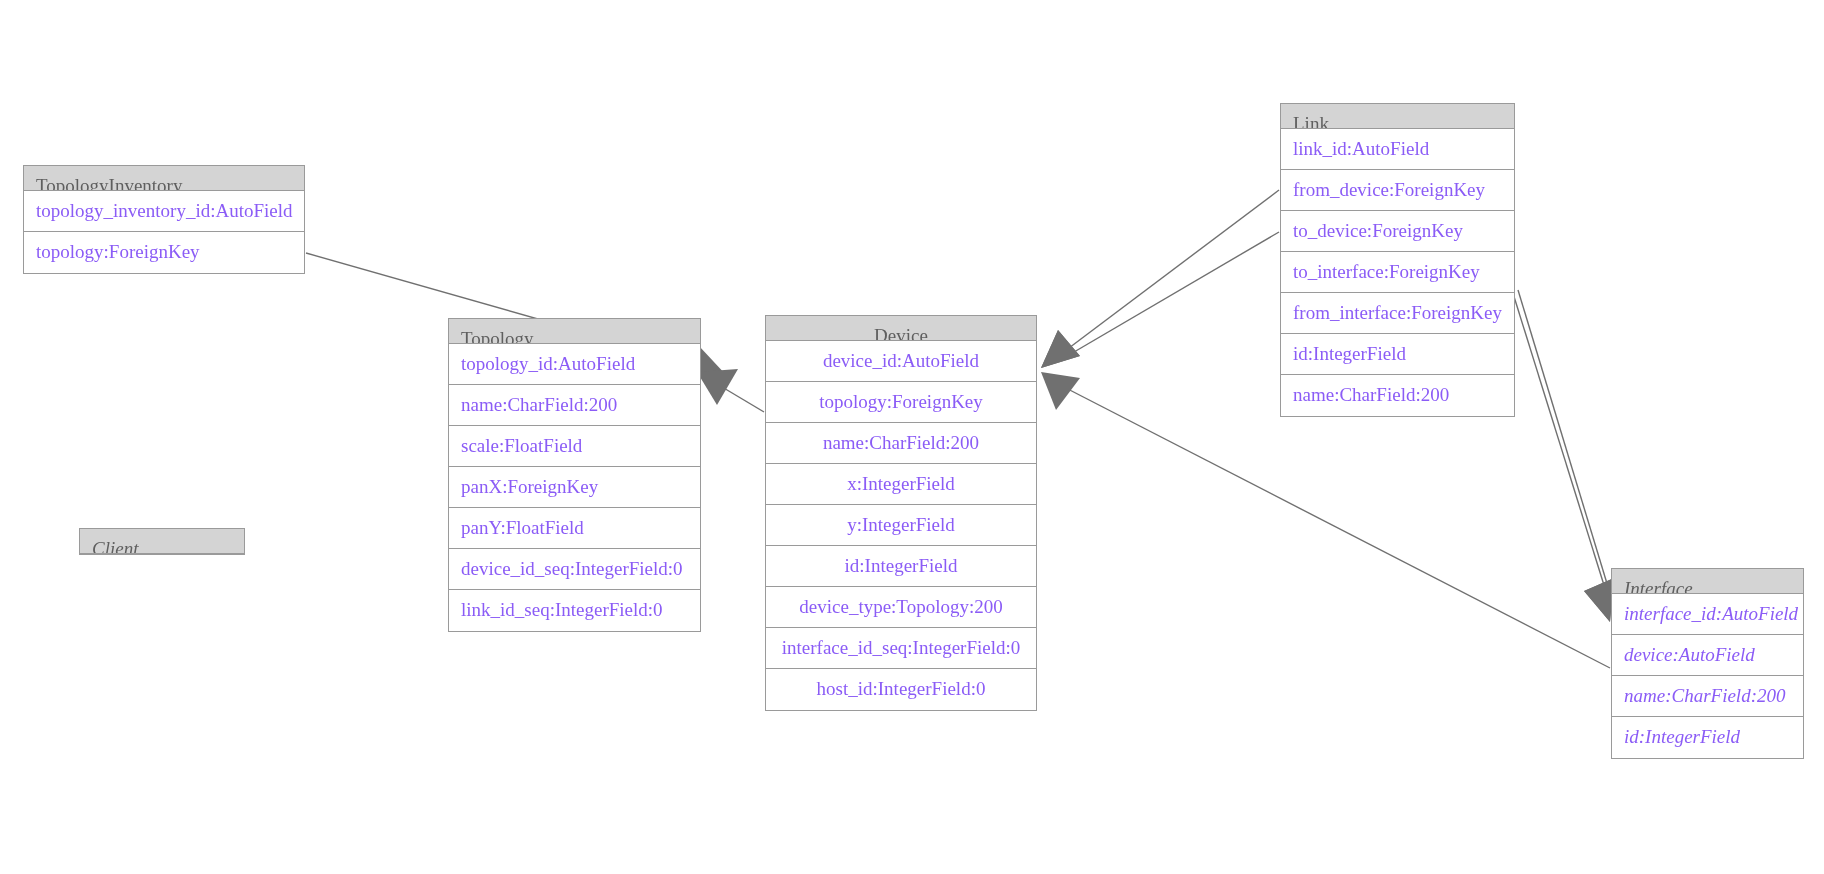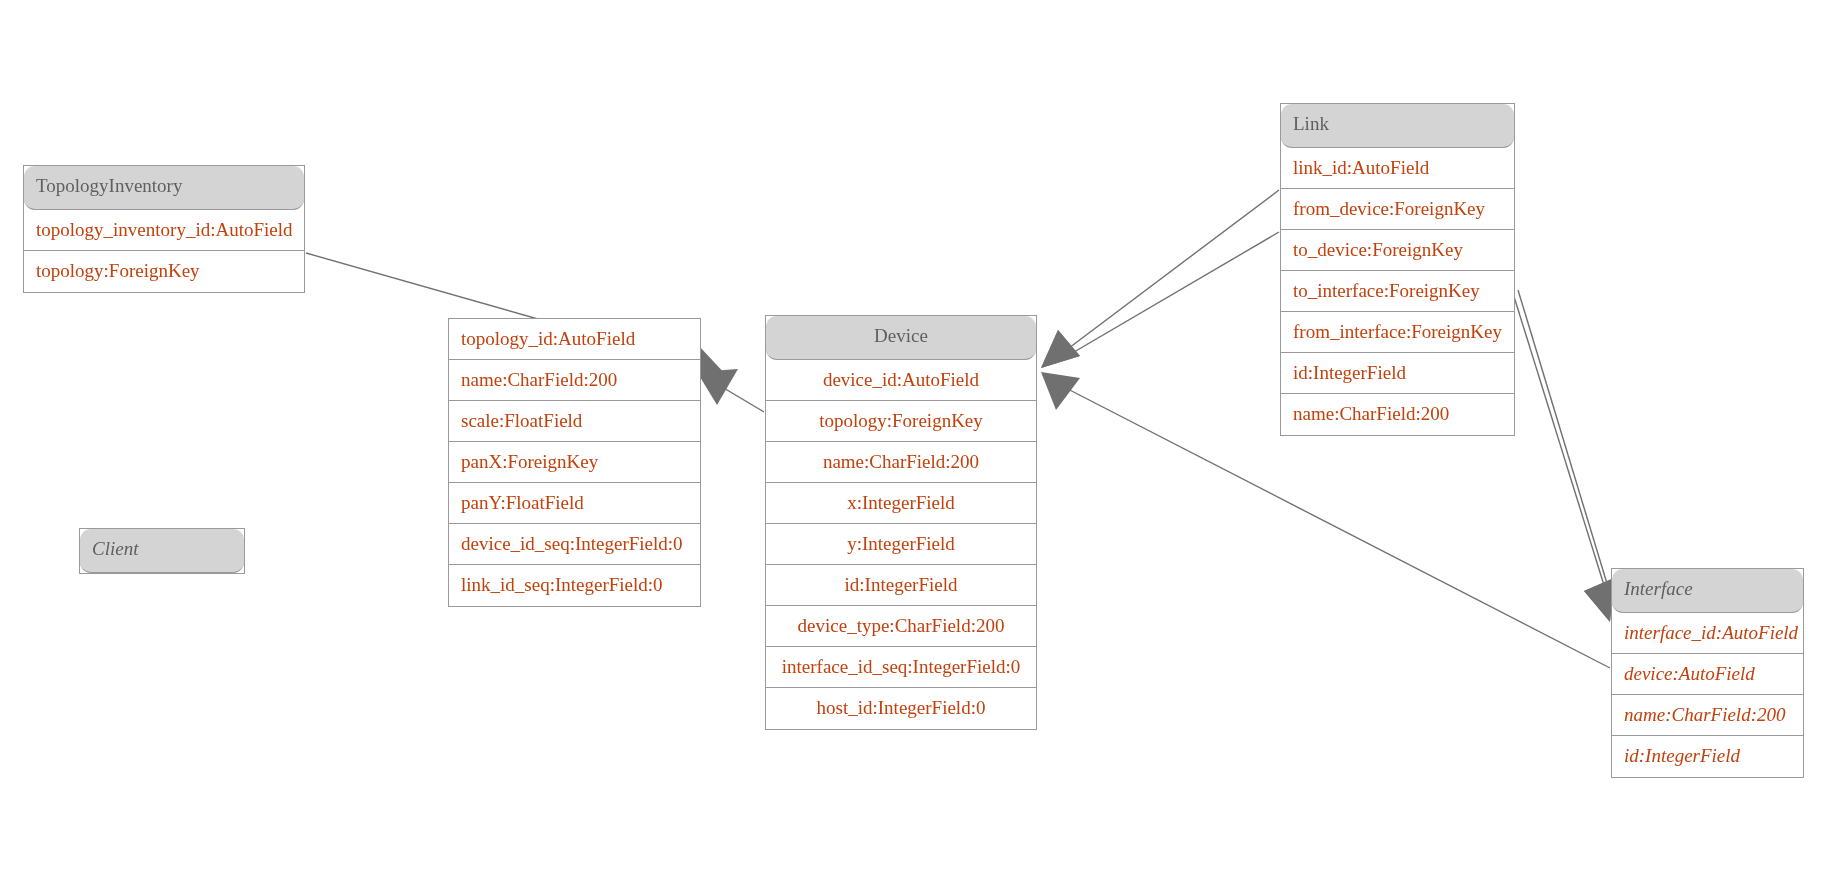--- a/index.html
+++ b/index.html
@@ -33,30 +33,29 @@
     background: #ffffff;
     z-index: 5;
   }
   .entity-header {
     box-sizing: border-box;
     background: #d4d4d4;
     border-bottom: 1px solid #9a9a9a;
     color: #5f5f5f;
     font-size: 19px;
     line-height: 40px;
-    height: 44px;
+    height: 25px;
     padding: 0 12px;
     white-space: nowrap;
     overflow: hidden;
-    border-radius: 11px;
   }
   .entity-field {
     box-sizing: border-box;
     border-bottom: 1px solid #9a9a9a;
-    color: #c2410c;
+    color: #8b5cf6;
     font-size: 19px;
     line-height: 40px;
     height: 41px;
     padding: 0 12px;
     white-space: nowrap;
     overflow: hidden;
     background: #ffffff;
   }
   .entity-field:last-child {
     border-bottom: none;
@@ -110,38 +109,39 @@
     <div class="entity-header">TopologyInventory</div>
     <div class="entity-field">topology_inventory_id:AutoField</div>
     <div class="entity-field">topology:ForeignKey</div>
   </div>
 
   <div class="entity" style="left:79px; top:528px; width:166px;font-style:italic;">
     <div class="entity-header">Client</div>
   </div>
 
   <div class="entity" style="left:448px; top:318px; width:253px;">
+    <div class="entity-header">Topology</div>
     <div class="entity-field">topology_id:AutoField</div>
     <div class="entity-field">name:CharField:200</div>
     <div class="entity-field">scale:FloatField</div>
     <div class="entity-field">panX:ForeignKey</div>
     <div class="entity-field">panY:FloatField</div>
     <div class="entity-field">device_id_seq:IntegerField:0</div>
     <div class="entity-field">link_id_seq:IntegerField:0</div>
   </div>
 
   <div class="entity" style="left:765px; top:315px; width:272px;text-align:center;">
     <div class="entity-header">Device</div>
     <div class="entity-field">device_id:AutoField</div>
     <div class="entity-field">topology:ForeignKey</div>
     <div class="entity-field">name:CharField:200</div>
     <div class="entity-field">x:IntegerField</div>
     <div class="entity-field">y:IntegerField</div>
     <div class="entity-field">id:IntegerField</div>
-    <div class="entity-field">device_type:CharField:200</div>
+    <div class="entity-field">device_type:Topology:200</div>
     <div class="entity-field">interface_id_seq:IntegerField:0</div>
     <div class="entity-field">host_id:IntegerField:0</div>
   </div>
 
   <div class="entity" style="left:1280px; top:103px; width:235px;">
     <div class="entity-header">Link</div>
     <div class="entity-field">link_id:AutoField</div>
     <div class="entity-field">from_device:ForeignKey</div>
     <div class="entity-field">to_device:ForeignKey</div>
     <div class="entity-field">to_interface:ForeignKey</div>

